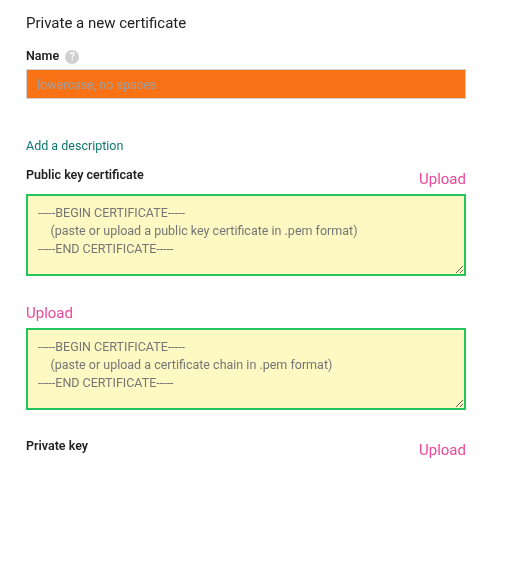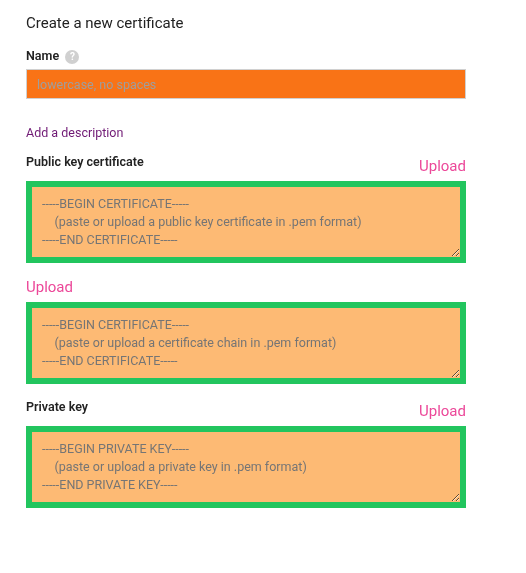--- a/index.html
+++ b/index.html
@@ -46,21 +46,21 @@
       color: #333;
       border: 1px solid #d0d0d0;
       background: #f97316;
       outline: none;
       font-family: inherit;
     }
     .text-input::placeholder {
       color: #9e9e9e;
     }
     .add-desc {
-      color: #701a75;
+      color: #0f766e;
       font-size: 12.5px;
       margin: 14px 0 14px 0;
       cursor: pointer;
       display: inline-block;
     }
     .section-row {
       display: flex;
       justify-content: space-between;
       align-items: flex-end;
       width: 440px;
@@ -72,38 +72,38 @@
       font-size: 15px;
       cursor: pointer;
     }
     .textarea {
       width: 440px;
       height: 82px;
       padding: 8px 10px;
       font-size: 12.5px;
       line-height: 1.45;
       color: #6e6e6e;
-      border: 6px solid #22c55e;
-      background: #fdba74;
+      border: 2px solid #22c55e;
+      background: #fef9c3;
       outline: none;
       resize: both;
       font-family: inherit;
       white-space: pre;
       overflow: auto;
     }
     .section {
-      margin-bottom: 12px;
+      margin-bottom: 25px;
     }
   </style>
 </head>
 <body>
 
 
 
-<div class="page-title">Create a new certificate</div>
+<div class="page-title">Private a new certificate</div>
 
 <div class="section">
   <span class="field-label">Name</span>
   <span class="help-icon">?</span>
   <div>
     <input type="text" class="text-input" placeholder="lowercase, no spaces" style="">
   </div>
 </div>
 
 <div class="add-desc">Add a description</div>
@@ -125,19 +125,16 @@
   <textarea class="textarea" placeholder="-----BEGIN CERTIFICATE-----
     (paste or upload a certificate chain in .pem format)
 -----END CERTIFICATE-----" style=""></textarea>
 </div>
 
 <div class="section">
   <div class="section-row">
     <span class="field-label">Private key</span>
     <span class="upload-link">Upload</span>
   </div>
-  <textarea class="textarea" placeholder="-----BEGIN PRIVATE KEY-----
-    (paste or upload a private key in .pem format)
------END PRIVATE KEY-----" style=""></textarea>
 </div>
 
 
 
 
 </body></html>

